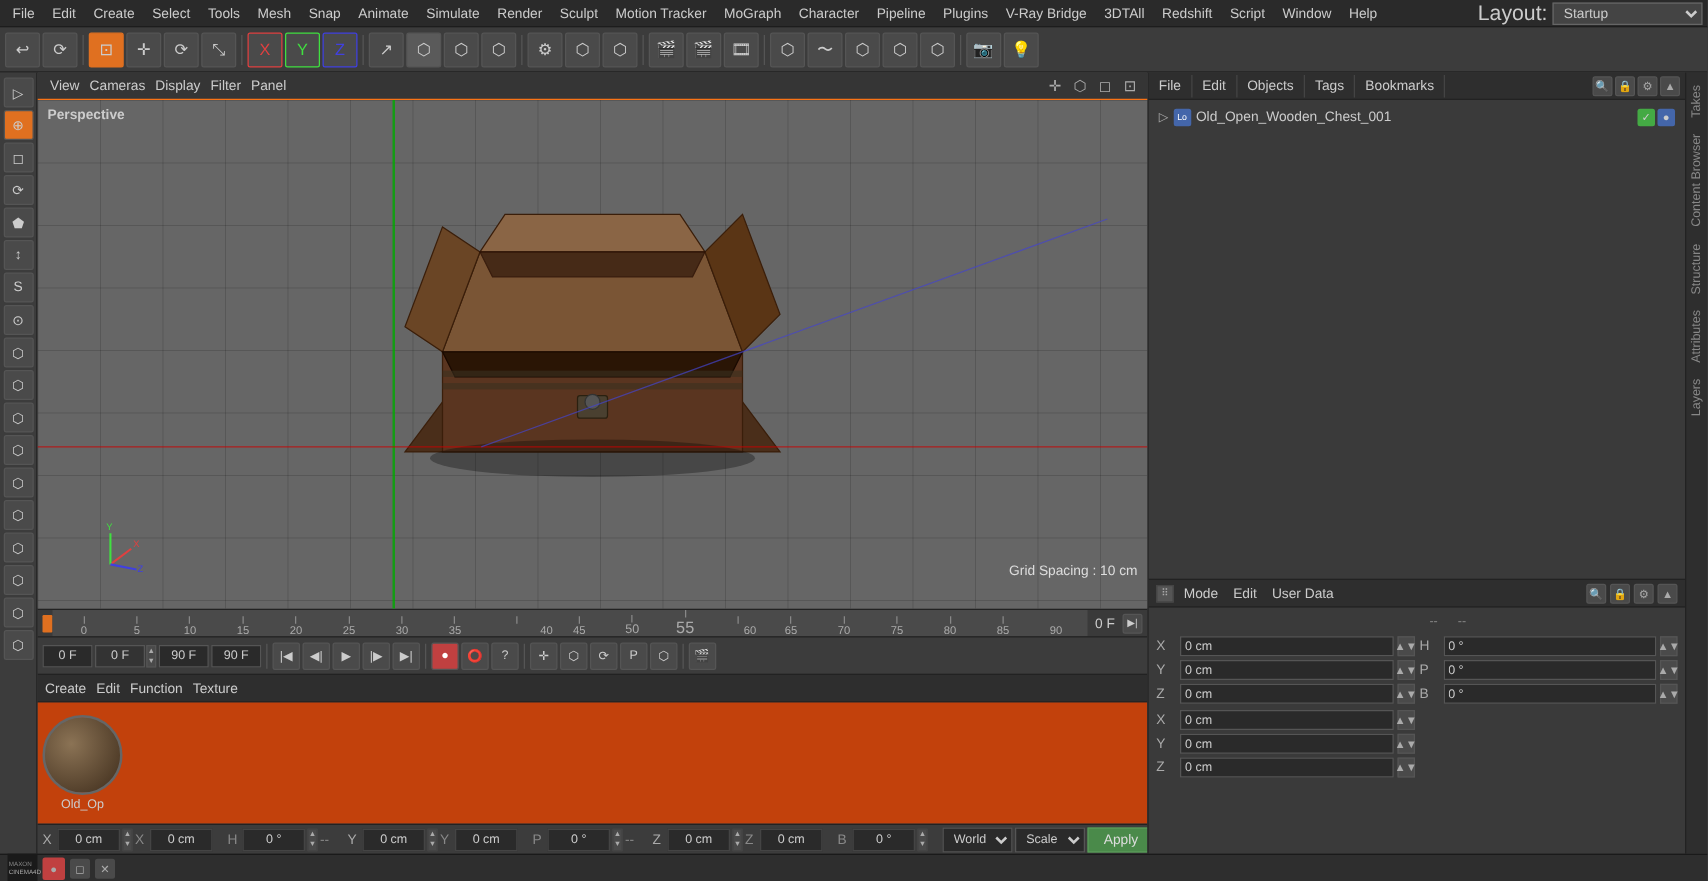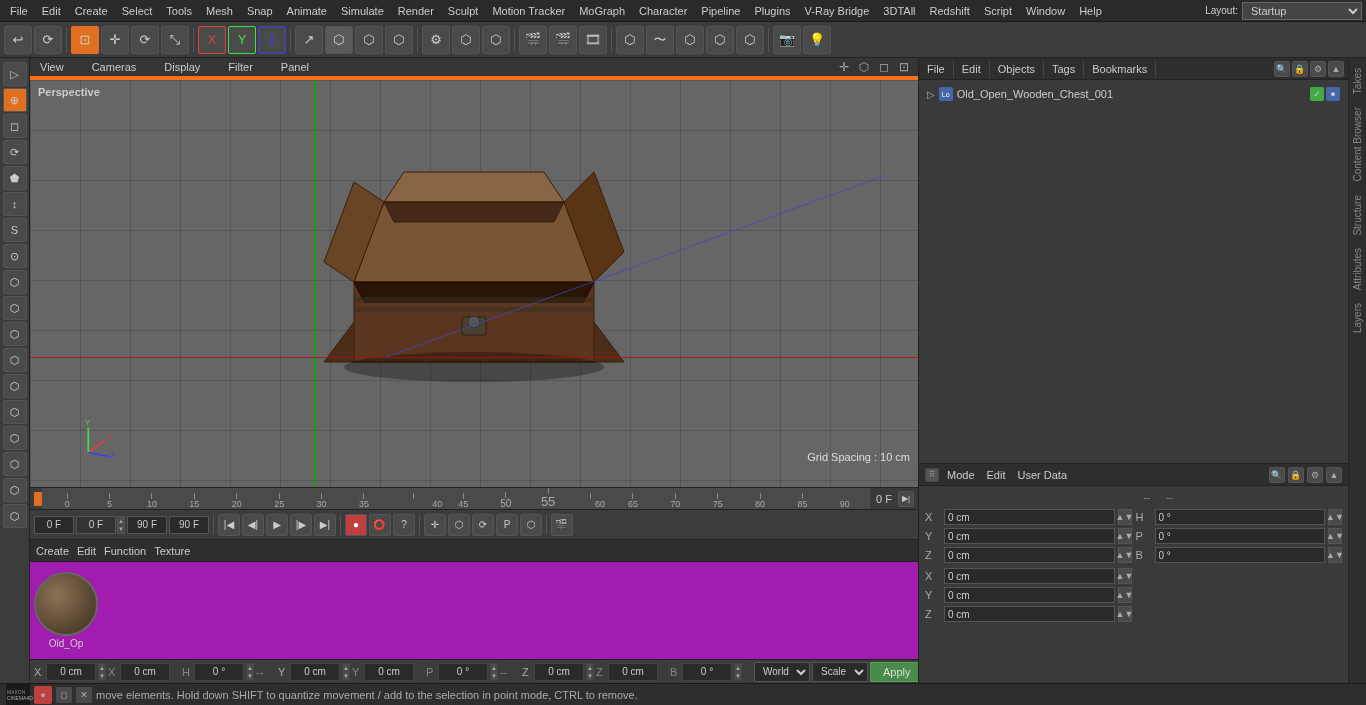--- a/index.html
+++ b/index.html
@@ -32,21 +32,21 @@
       cursor: pointer;
       font-size: 11px;
       white-space: nowrap;
     }
     .layout-select {
       margin-left: auto;
       display: flex;
       align-items: center;
       gap: 4px;
     }
-    .layout-select span { color: #ccc; font-size: 10px; }
+    .layout-select span { color: #ccc; font-size: 17px; }
     .layout-dropdown {
       background: #444;
       border: 1px solid #666;
       color: #ccc;
       font-size: 11px;
       padding: 1px 4px;
       width: 120px;
     }
 
     
@@ -120,23 +120,23 @@
     .viewport-header {
       position: absolute;
       top: 0;
       left: 0;
       right: 0;
       height: 22px;
       background: rgba(50,50,50,0.9);
       display: flex;
       align-items: center;
       padding: 0 6px;
-      gap: 20px;
+      gap: 0;
       z-index: 10;
-      border-bottom: 4px solid #f97316;
+      border-bottom: 1px solid #f97316;
     }
     .viewport-header-item {
       color: #ccc;
       font-size: 11px;
       cursor: pointer;
       padding: 2px 4px;
     }
     .viewport-icons {
       margin-left: auto;
       display: flex;
@@ -529,21 +529,21 @@
       background: #2e2e2e;
       display: flex;
       align-items: center;
       padding: 0 6px;
       gap: 8px;
       border-bottom: 1px solid #222;
     }
     .bp-menu-item { font-size: 11px; color: #ccc; cursor: pointer; }
     .bp-content {
       flex: 1;
-      background: #a21caf;
+      background: #c2410c;
       display: flex;
       align-items: center;
       padding: 4px;
       gap: 8px;
     }
     .material-thumb {
       width: 64px;
       height: 64px;
       border-radius: 50%;
       background: radial-gradient(circle at 35% 35%, #8b7355, #3d2b1a);
@@ -1111,14 +1111,13 @@
 </div>
 
 <div class="status-bar">
   <div class="status-icon" style="width:24px;height:24px;background:#1a1a1a;border-radius:0;display:flex;flex-direction:column;align-items:flex-start;padding:1px;">
     <span style="font-size:5px;color:#888;line-height:1.2;">MAXON</span>
     <span style="font-size:5px;color:#aaa;line-height:1.2;">CINEMA4D</span>
   </div>
   <div class="status-icon" style="background:#c04040;width:18px;height:18px;">●</div>
   <div class="status-icon">◻</div>
   <div class="status-icon">✕</div>
-  <span class="status-text">move elements. Hold down SHIFT to quantize movement / add to the selection in point mode, CTRL to remove.</span>
 </div>
 
 </body></html>

